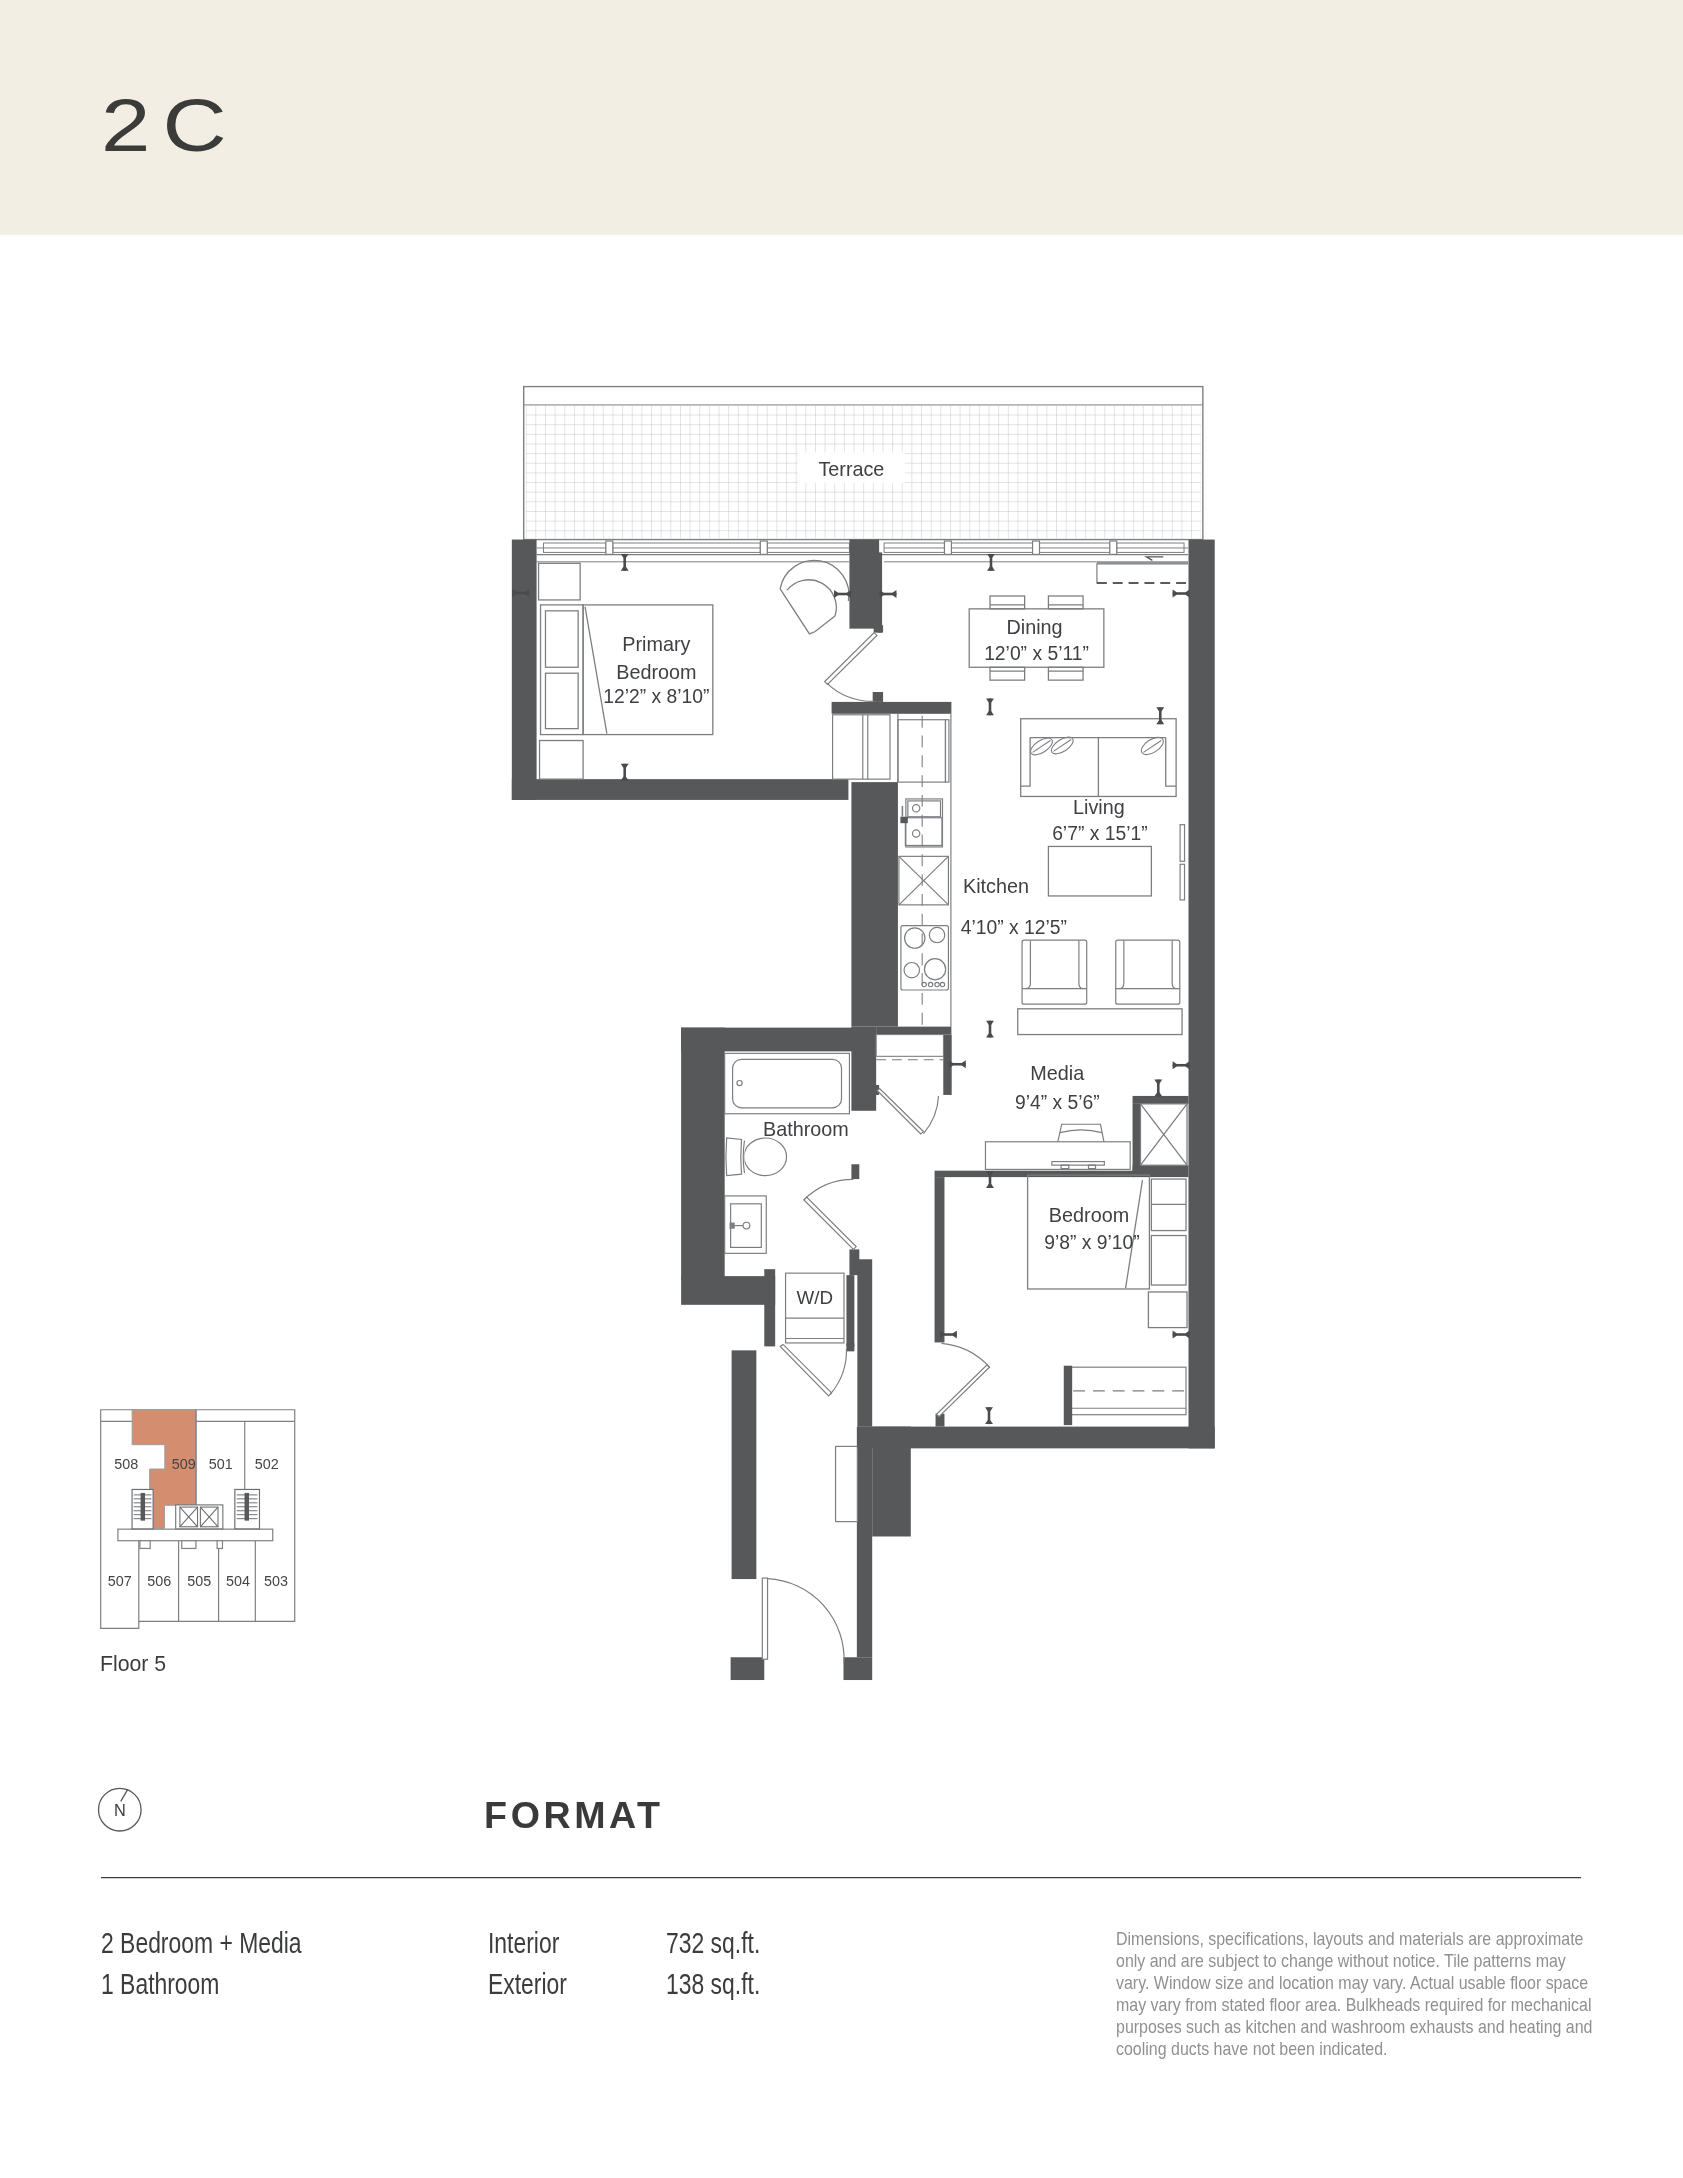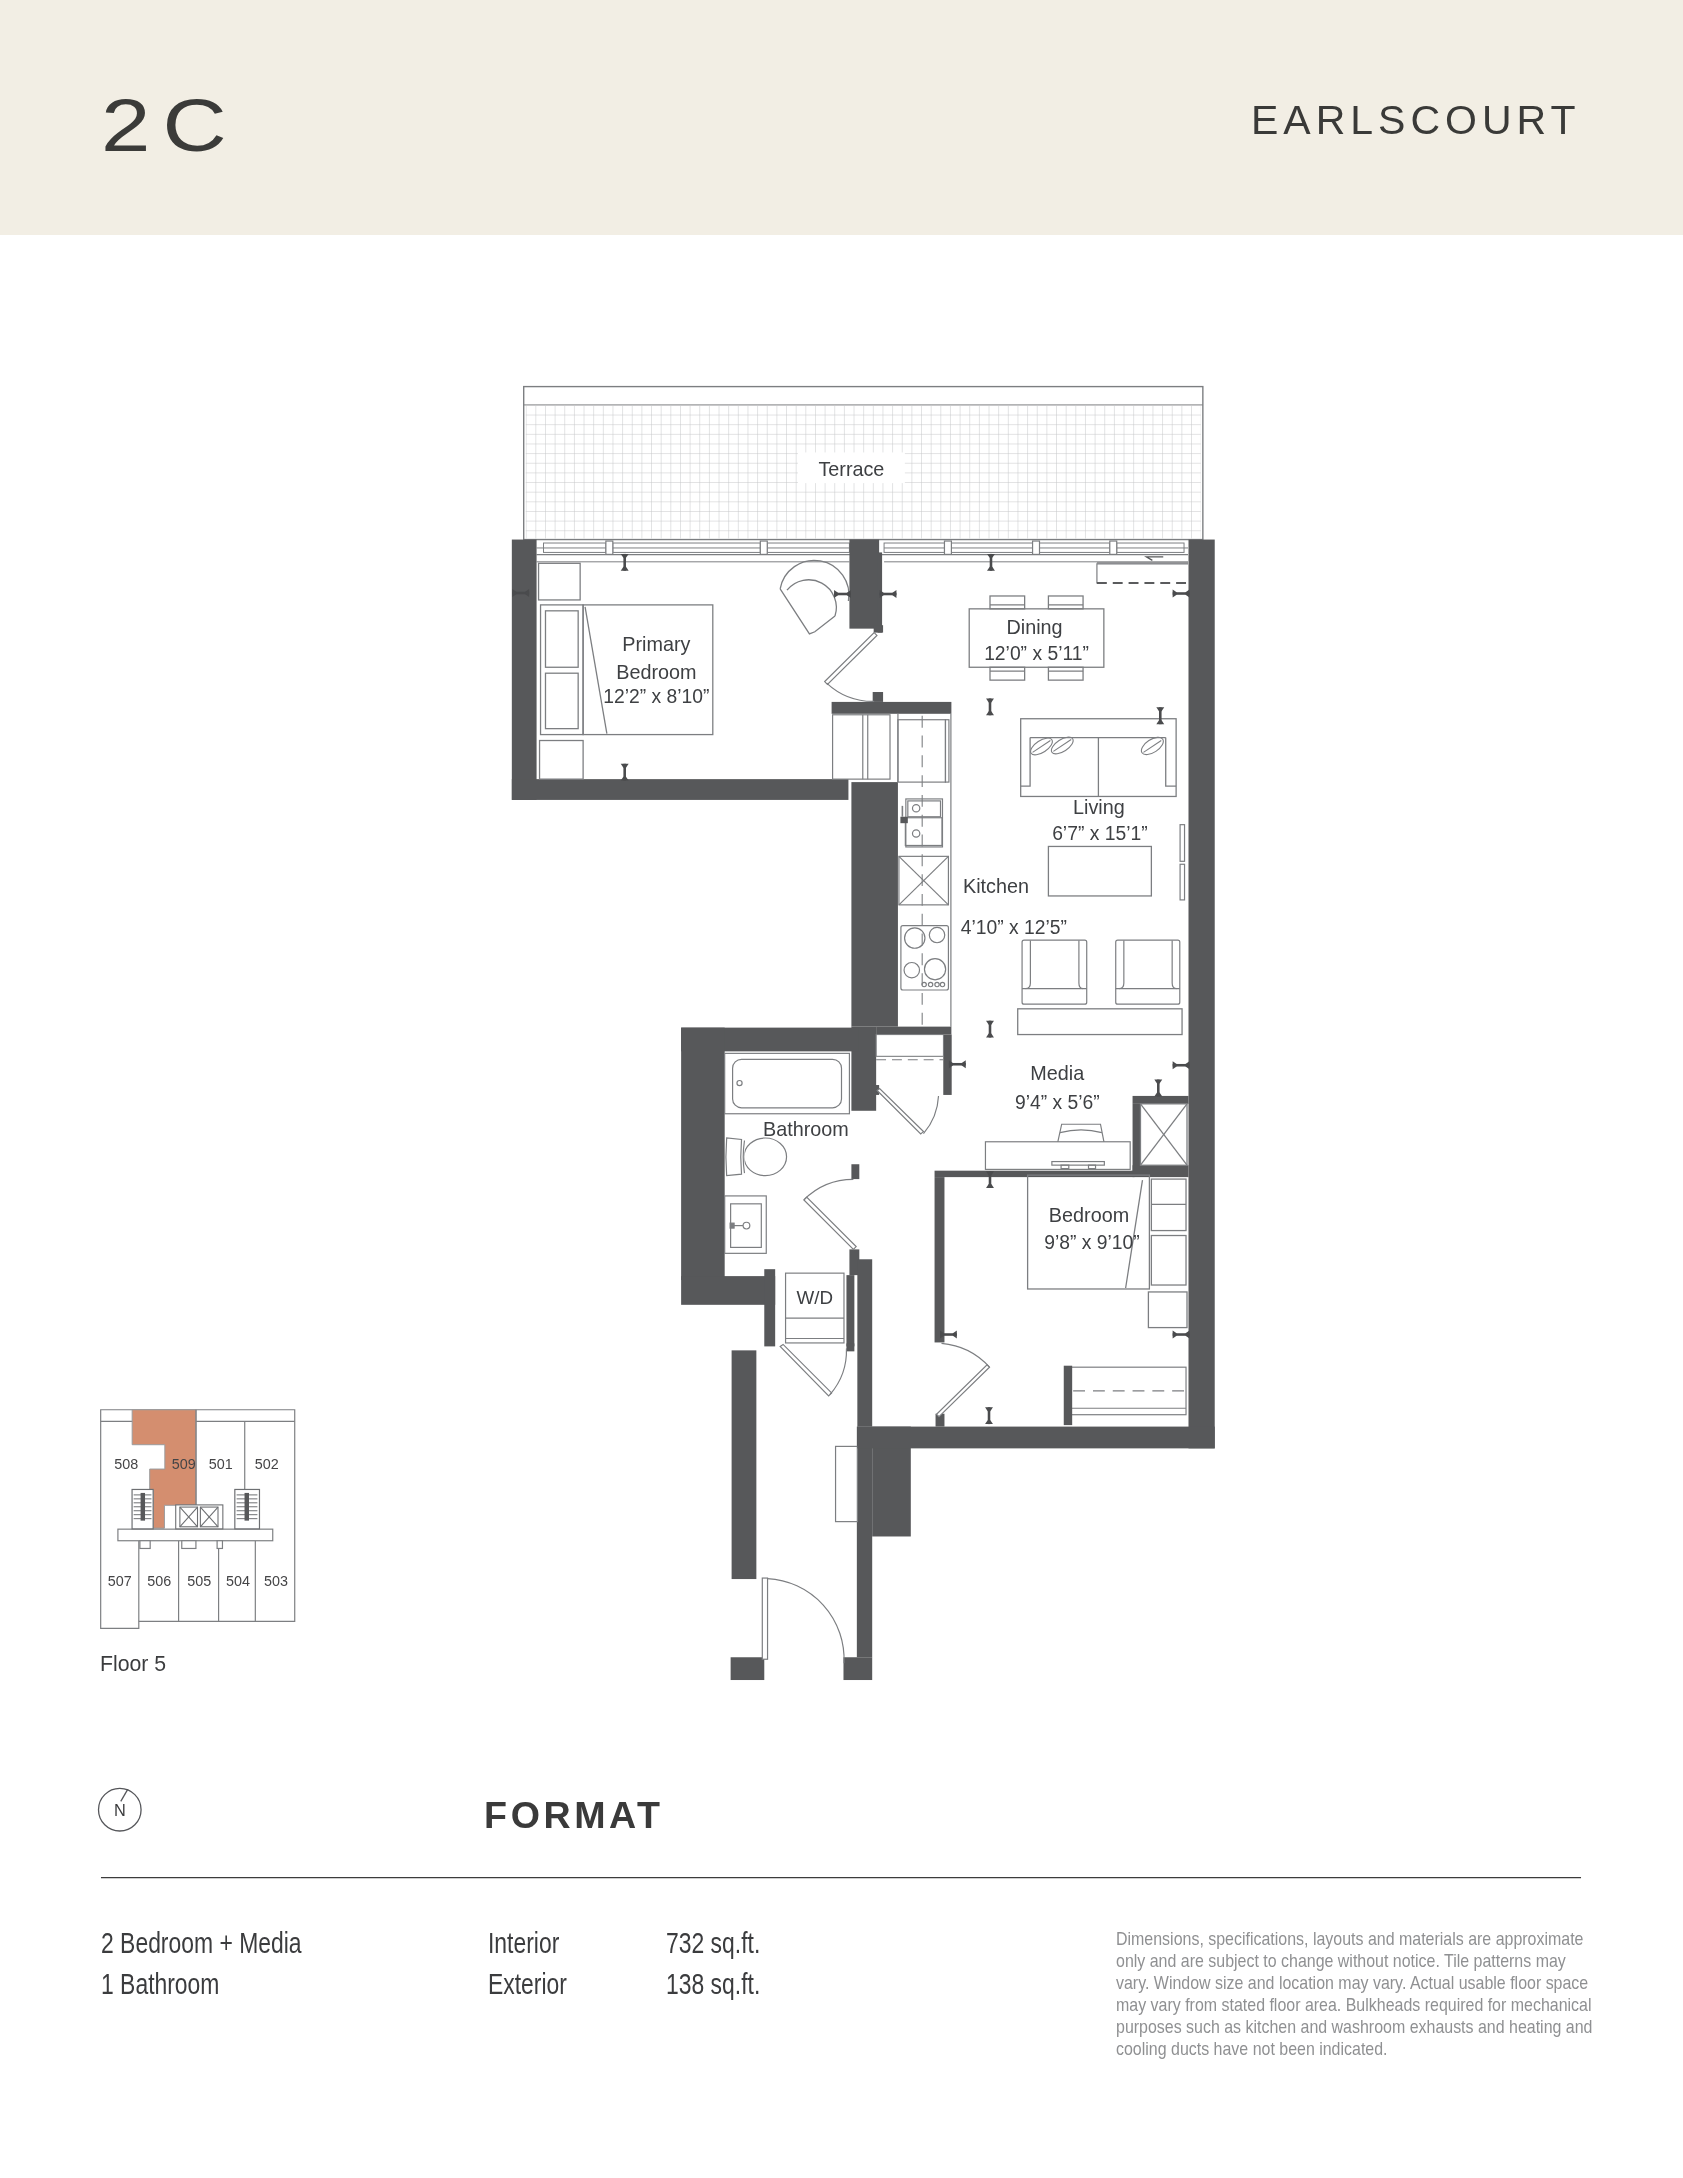--- a/index.html
+++ b/index.html
@@ -8,21 +8,20 @@
 .abs{position:absolute;}
 </style>
 </head>
 <body>
 <div class="page">
 
 <div class="abs" style="left:0;top:0;width:1683px;height:235px;background:#f2eee4;"></div>
 
 <div class="abs" style="left:101px;top:83px;font-size:74px;font-weight:400;letter-spacing:10px;color:#3b3b39;transform:scaleX(1.2);transform-origin:left top;">2C</div>
 
-<div class="abs" style="left:1251px;top:97px;font-size:41px;font-weight:400;letter-spacing:5px;color:#3a3a38;">EARLSCOURT</div>
 
 <svg class="abs" style="left:0;top:0;" width="1683" height="2178" viewBox="0 0 1700 2200" fill="none">
 <defs>
 <pattern id="grid" width="9.74" height="9.74" patternUnits="userSpaceOnUse" x="531" y="409">
 <path d="M 9.74 0 L 0 0 0 9.74" stroke="#c5c6c8" stroke-width="1" fill="none"></path>
 </pattern>
 <g id="tkv">
           <rect x="-1.3" y="-8.5" width="2.6" height="17" fill="#4a4b4d"></rect>
           <path d="M-4,-8.5 L4,-8.5 L1.3,-4.5 L-1.3,-4.5 Z" fill="#4a4b4d"></path>
           <path d="M-4,8.5 L4,8.5 L1.3,4.5 L-1.3,4.5 Z" fill="#4a4b4d"></path>

